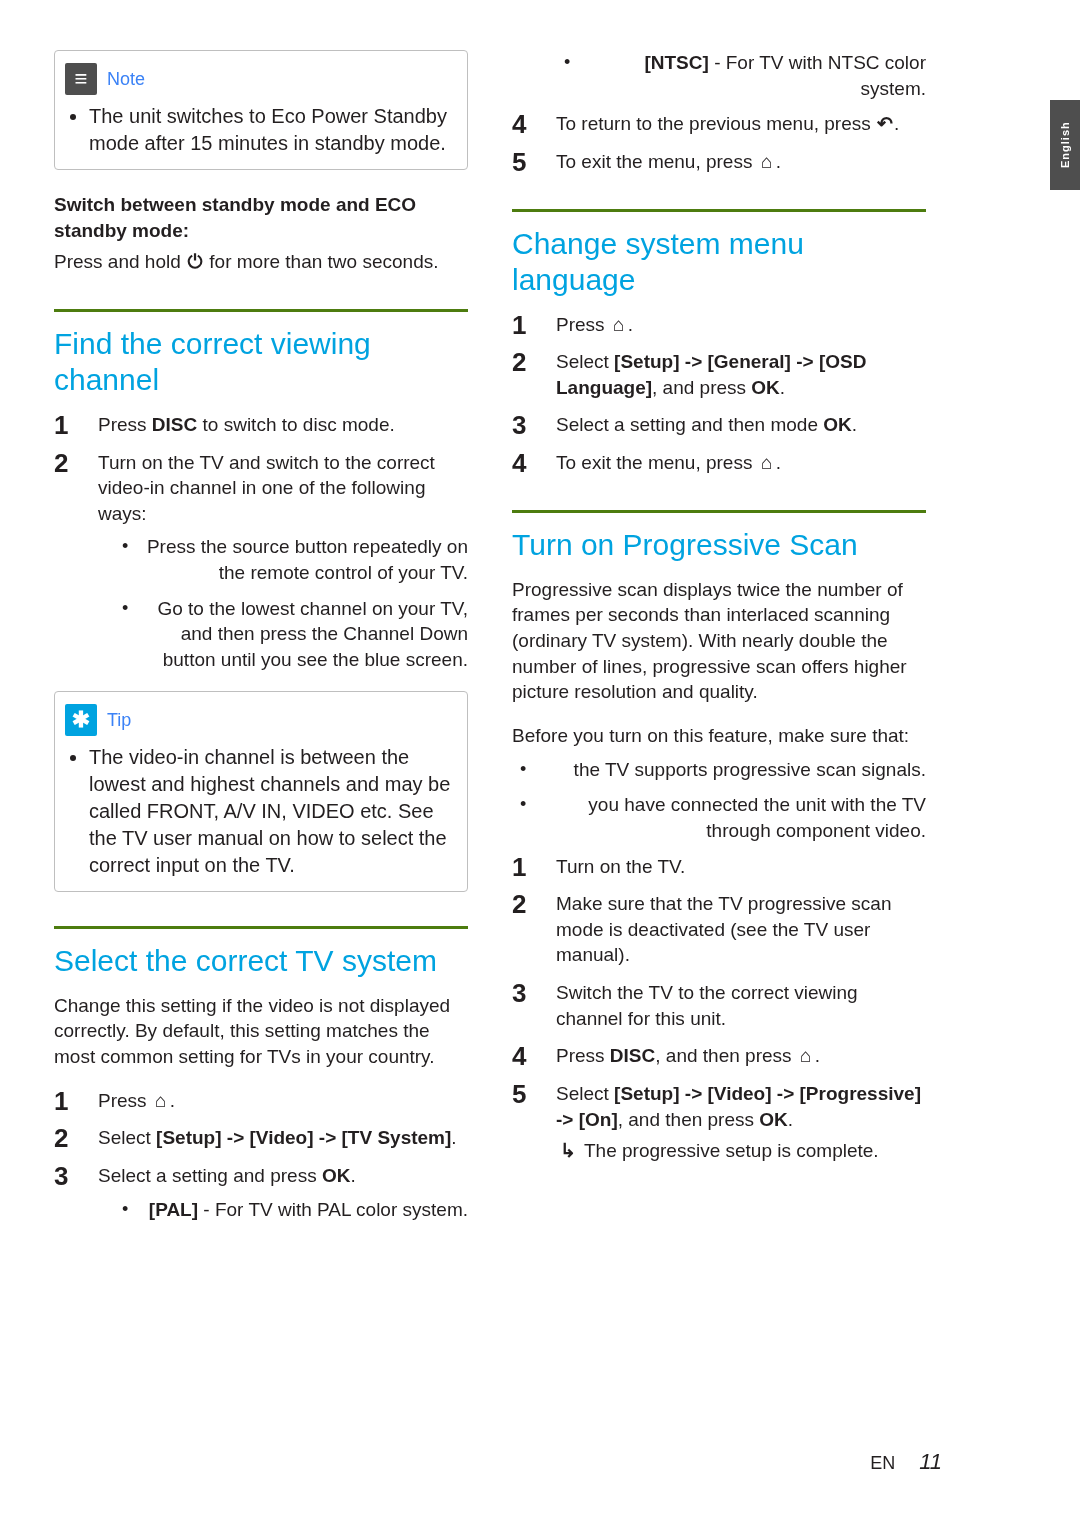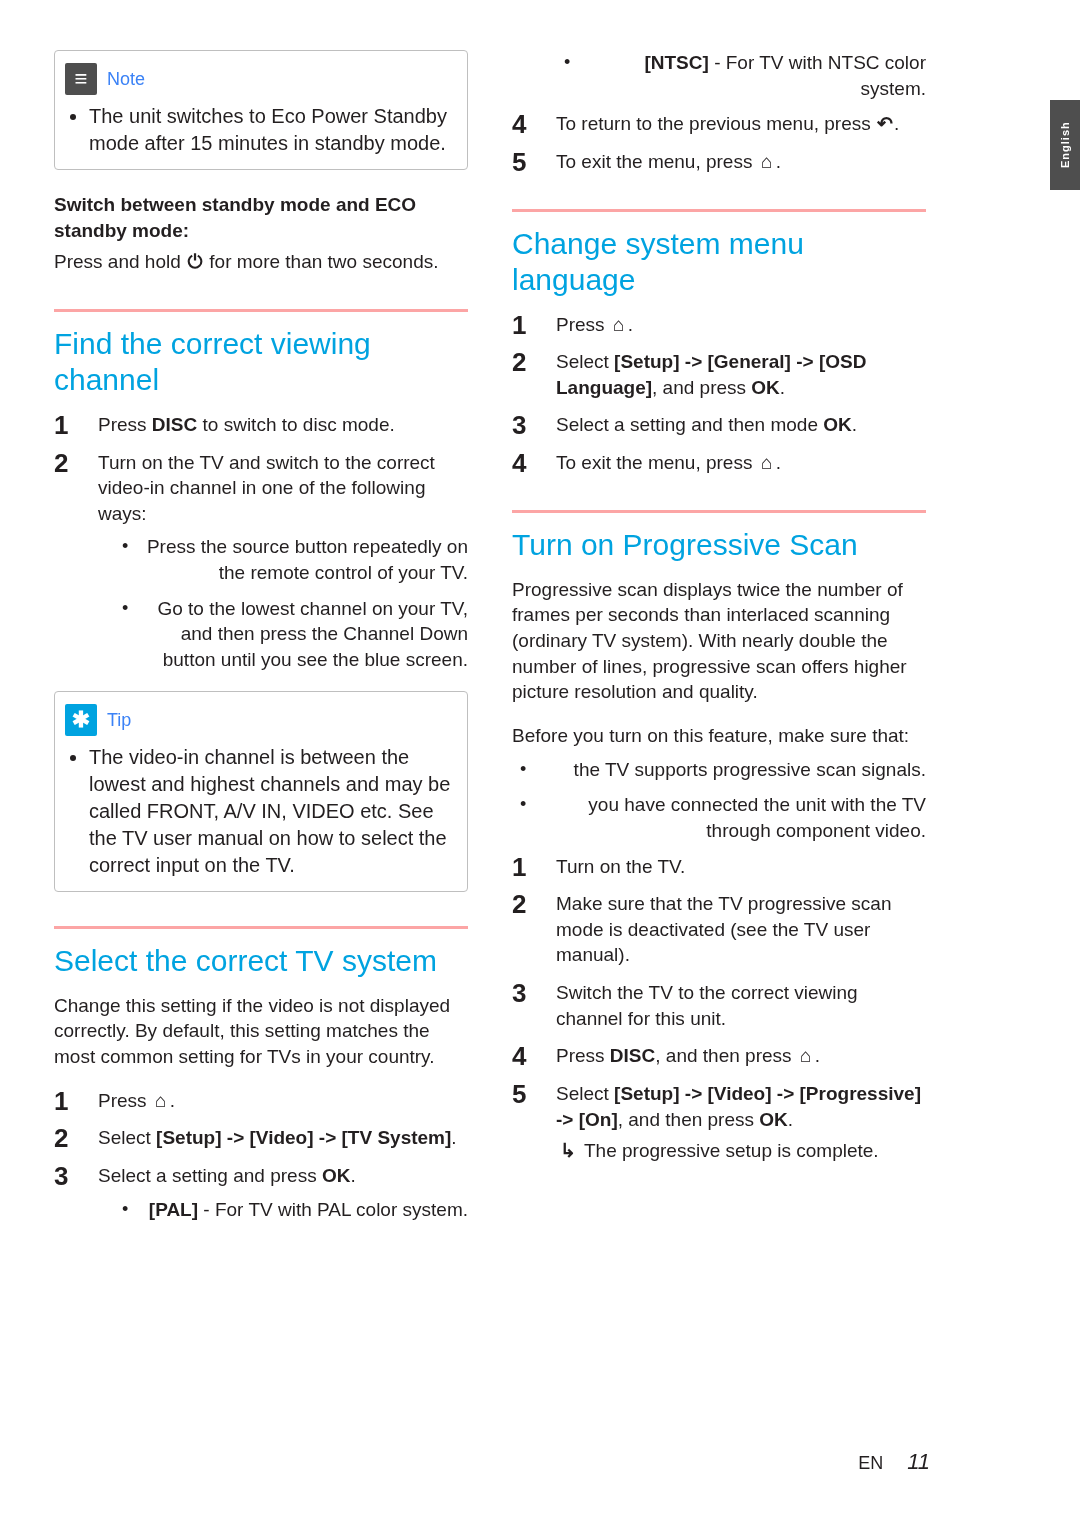--- a/index.html
+++ b/index.html
@@ -67,21 +67,21 @@
     font-weight: 600;
     margin-bottom: 6px;
     font-size: 19px;
   }
   .para { margin-bottom: 18px; }
 
   .h2 {
     color: #00a3e0;
     font-size: 30px;
     font-weight: 400;
-    border-top: 3px solid #fca5a5;
+    border-top: 3px solid #4d7c0f;
     padding-top: 14px;
     margin-top: 34px;
     margin-bottom: 14px;
     line-height: 1.2;
   }
   .col-right .h2:first-child, .col .h2.first { margin-top: 12px; }
 
   ol.steps { list-style: none; counter-reset: st; }
   ol.steps > li {
     counter-increment: st;
@@ -123,21 +123,21 @@
     position: absolute;
     left: 4px; top: 0;
     font-weight: bold;
   }
 
   b.key { font-weight: 700; }
   .inline-icon { display:inline-block; width: 18px; text-align:center; font-weight:bold; }
 
   .footer {
     position: absolute;
-    bottom: 50px; right: 150px;
+    bottom: 50px; right: 138px;
     font-size: 18px;
     display: flex;
     gap: 24px;
     align-items: baseline;
   }
   .page-num { font-size: 22px; font-style: italic; }
 </style>
 </head>
 <body>
 

